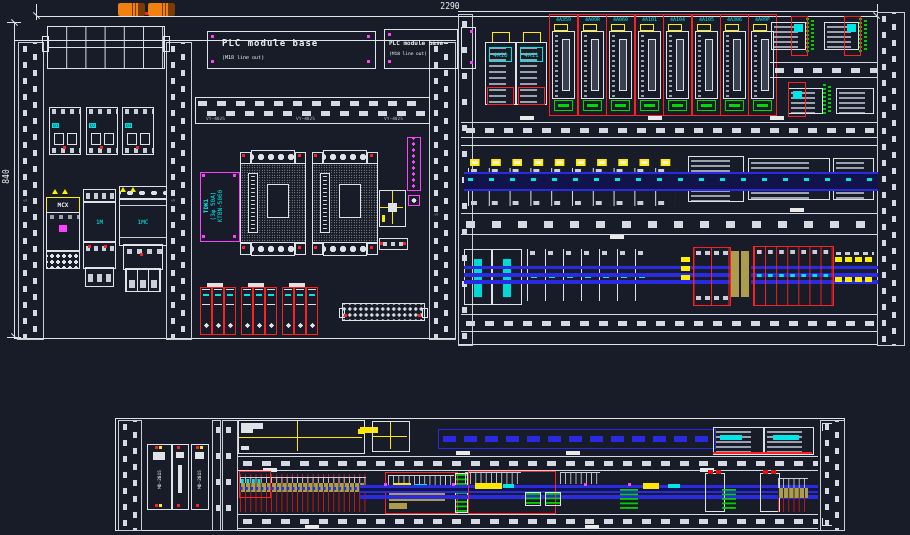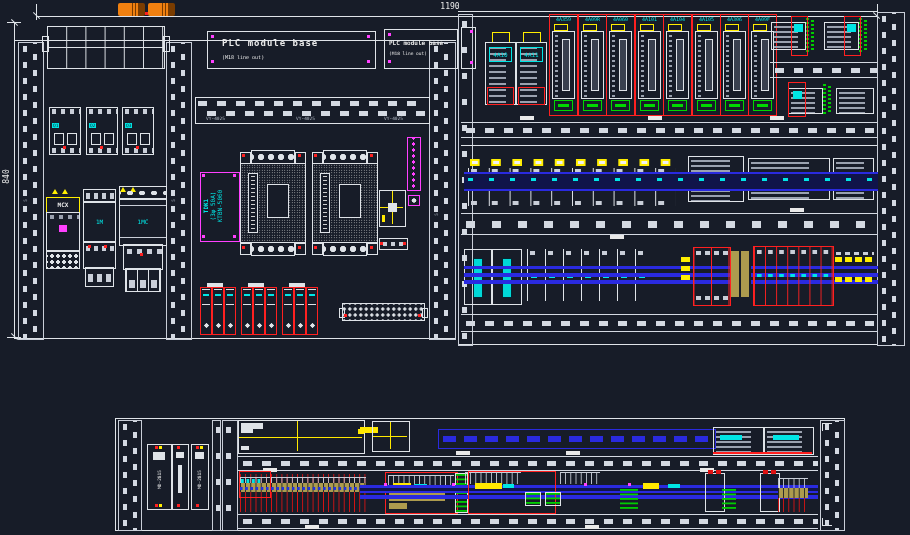--- a/index.html
+++ b/index.html
@@ -61,21 +61,21 @@
 <body>
 
 <div id="canvas">
 
   <div>
     <div class="a hl" style="left:36px;top:16px;width:841px;"></div>
     <div class="a vl" style="left:36px;top:4px;height:16px;"></div>
     <div class="a vl" style="left:877px;top:4px;height:16px;"></div>
     <div class="a tick" style="left:32px;top:15px;"></div>
     <div class="a tick" style="left:872px;top:15px;"></div>
-    <div class="a t8" style="left:420px;top:2px;width:60px;text-align:center;">1190</div>
+    <div class="a t8" style="left:420px;top:2px;width:60px;text-align:center;">2290</div>
   </div>
 
   <div>
     <div class="a vl" style="left:14px;top:22px;height:316px;"></div>
     <div class="a hl" style="left:7px;top:22px;width:14px;"></div>
     <div class="a hl" style="left:7px;top:337px;width:14px;"></div>
     <div class="a tick" style="left:10px;top:22px;"></div>
     <div class="a tick" style="left:10px;top:336px;"></div>
     <div class="a t8 rot" style="left:-6px;top:172px;width:24px;text-align:center;">840</div>
   </div>

